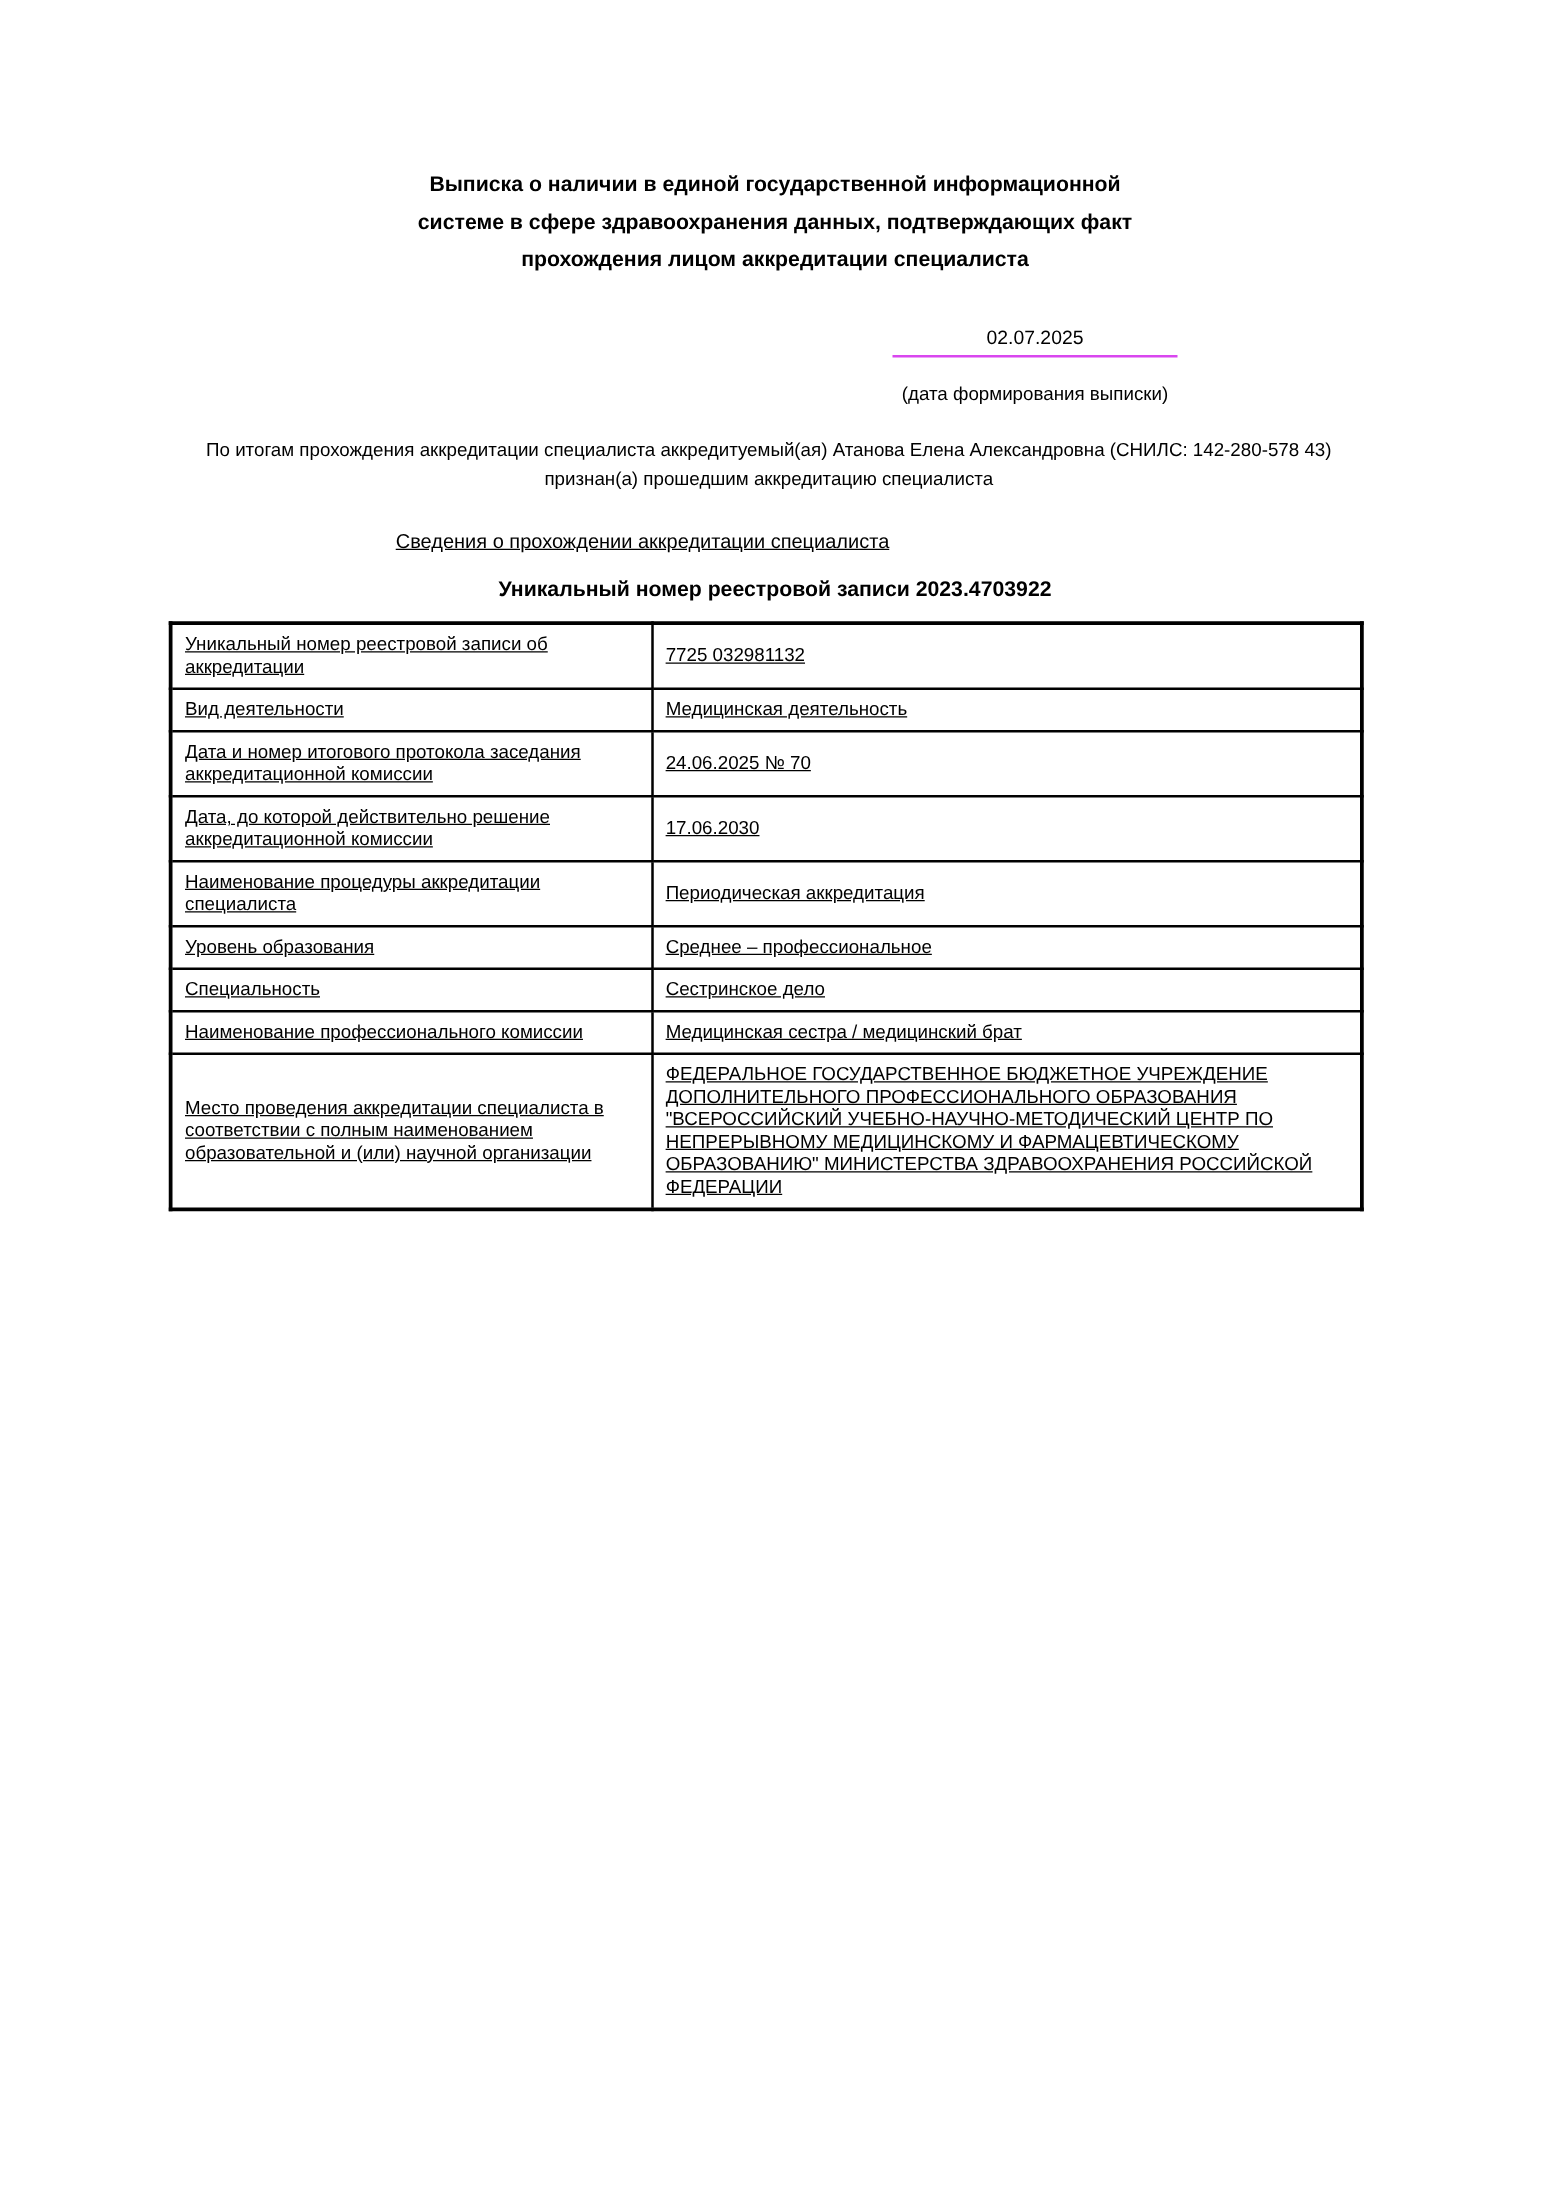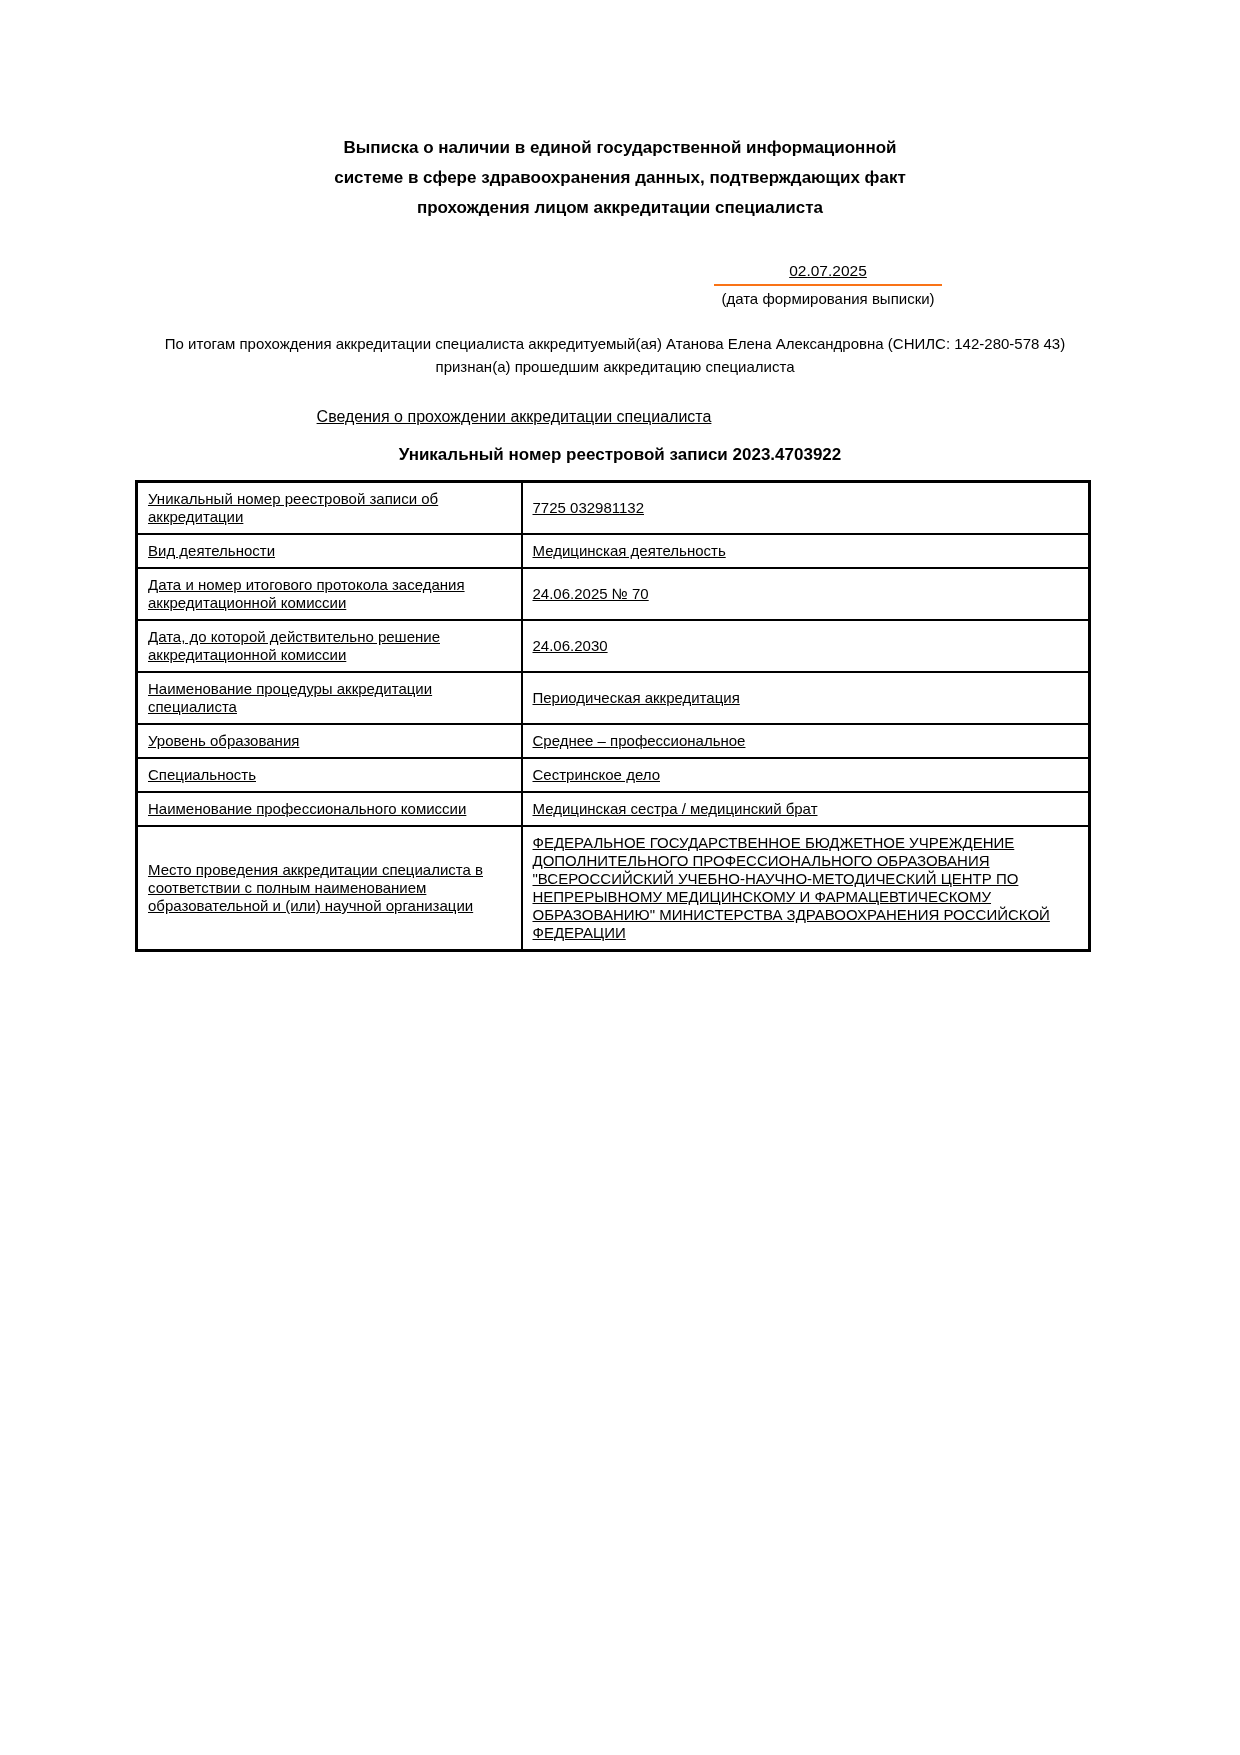--- a/index.html
+++ b/index.html
@@ -26,26 +26,25 @@
   .date-block {
     margin-top: 39px;
     margin-left: 714px;
     width: 228px;
     text-align: center;
   }
   .date-value {
     display: block;
     font-size: 15.5px;
     padding-bottom: 4px;
-    border-bottom: 2px solid #f97316;
-    text-decoration: underline;
+    border-bottom: 2px solid #d946ef;
   }
   .date-caption {
     display: block;
-    margin-top: 4px;
+    margin-top: 21px;
     font-size: 15px;
     white-space: nowrap;
   }
   .intro {
     margin: 25px auto 0 auto;
     margin-left: 150px;
     width: 930px;
     text-align: center;
     font-size: 15px;
     line-height: 23px;
@@ -118,21 +117,21 @@
     </tr>
 
     <tr>
       <td class="cell-label">Дата и номер итогового протокола заседания аккредитационной комиссии</td>
       <td class="cell-value">24.06.2025 № 70</td>
     </tr>
 
 
     <tr>
       <td class="cell-label">Дата, до которой действительно решение аккредитационной комиссии</td>
-      <td class="cell-value">24.06.2030</td>
+      <td class="cell-value">17.06.2030</td>
     </tr>
 
     <tr>
       <td class="cell-label">Наименование процедуры аккредитации специалиста</td>
       <td class="cell-value">Периодическая аккредитация</td>
     </tr>
 
     <tr>
       <td class="cell-label">Уровень образования</td>
       <td class="cell-value">Среднее – профессиональное</td>

